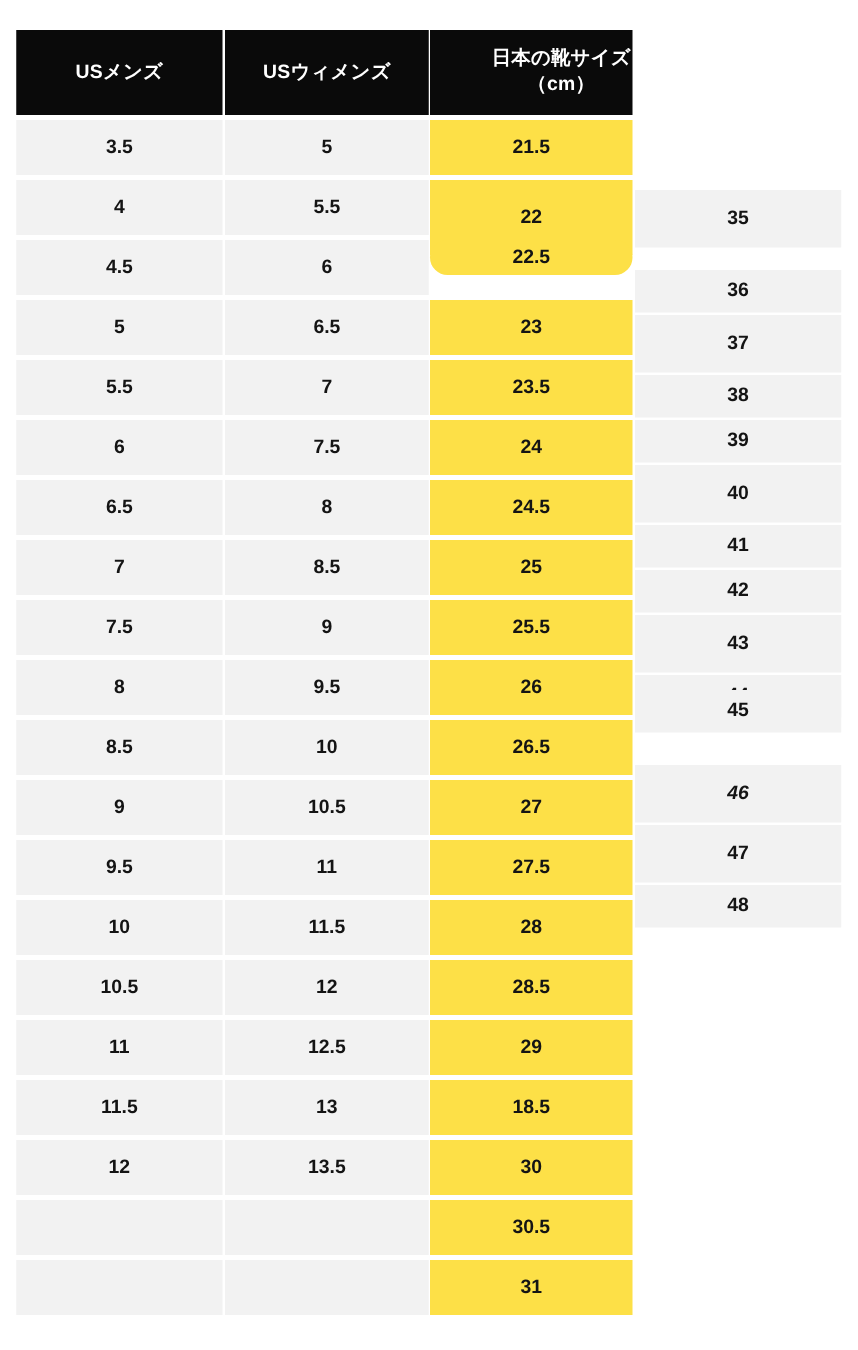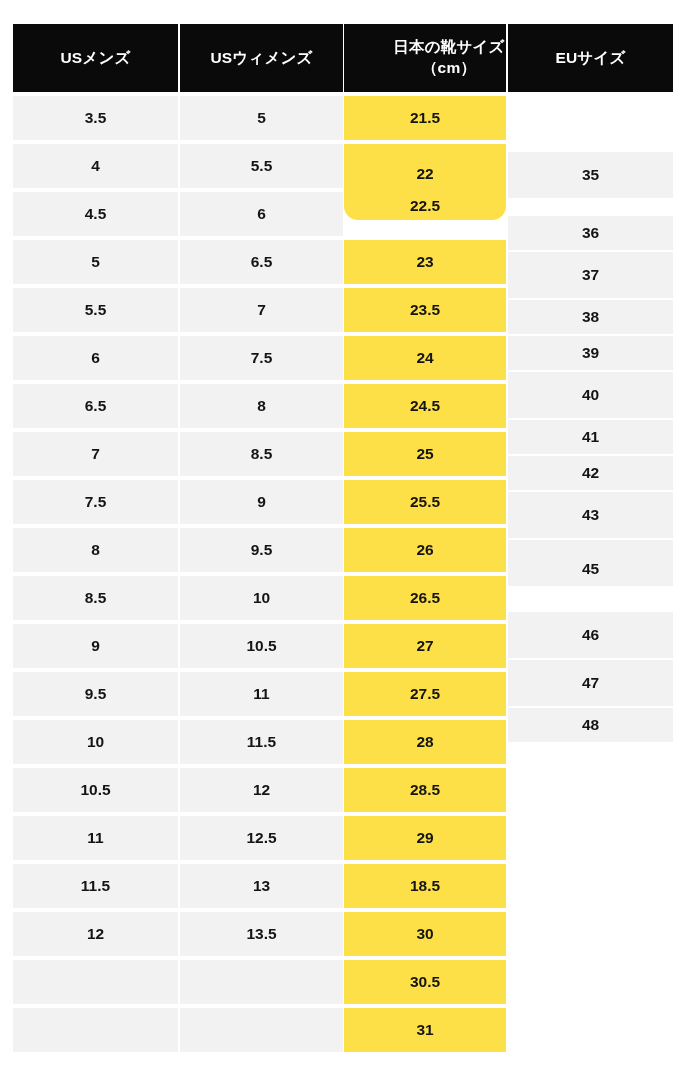--- a/index.html
+++ b/index.html
@@ -52,23 +52,20 @@
     <span>USメンズ</span>
   </div>
   <div class="hdr c1">
     <span>USウィメンズ</span>
   </div>
   <div class="hdr c2">
     <span>
       <span class="two">日本の靴サイズ</span>
       <span class="two">（cm）</span>
     </span>
-  </div>
-  <div class="hdr c3">
-    <span>EUサイズ</span>
   </div>
 
   <div id="body-layer">
       <div class="cell c0" style="top: 96px; height: 44px;">3.5</div>
       <div class="cell c1" style="top: 96px; height: 44px;">5</div>
       <div class="cell c2 jp" style="top: 96px; height: 44px;">21.5</div>
       <div class="cell c0" style="top: 144px; height: 44px;">4</div>
       <div class="cell c1" style="top: 144px; height: 44px;">5.5</div>
       <div class="cell c2 jp" style="top: 144px; height: 60px;">22</div>
       <div class="cell c0" style="top: 192px; height: 44px;">4.5</div>
@@ -129,18 +126,18 @@
       <div class="cell c3" style="top: 216px; height: 34px;">36</div>
       <div class="cell c3" style="top: 252px; height: 46px;">37</div>
       <div class="cell c3" style="top: 300px; height: 34px;">38</div>
       <div class="cell c3" style="top: 336px; height: 34px;">39</div>
       <div class="cell c3" style="top: 372px; height: 46px;">40</div>
       <div class="cell c3" style="top: 420px; height: 34px;">41</div>
       <div class="cell c3" style="top: 456px; height: 34px;">42</div>
       <div class="cell c3" style="top: 492px; height: 46px;">43</div>
       <div class="cell c3" style="top: 540px; height: 34px;">44</div>
       <div class="cell c3" style="top: 552px; height: 34px;">45</div>
-      <div class="cell c3" style="top: 612px; height: 46px;">46</div>
+      <div class="cell c3" style="top: 612px; height: 46px; font-style: italic;">46</div>
       <div class="cell c3" style="top: 660px; height: 46px;">47</div>
       <div class="cell c3" style="top: 708px; height: 34px;">48</div>
     </div>
 
 </div>
 
 </body></html>

